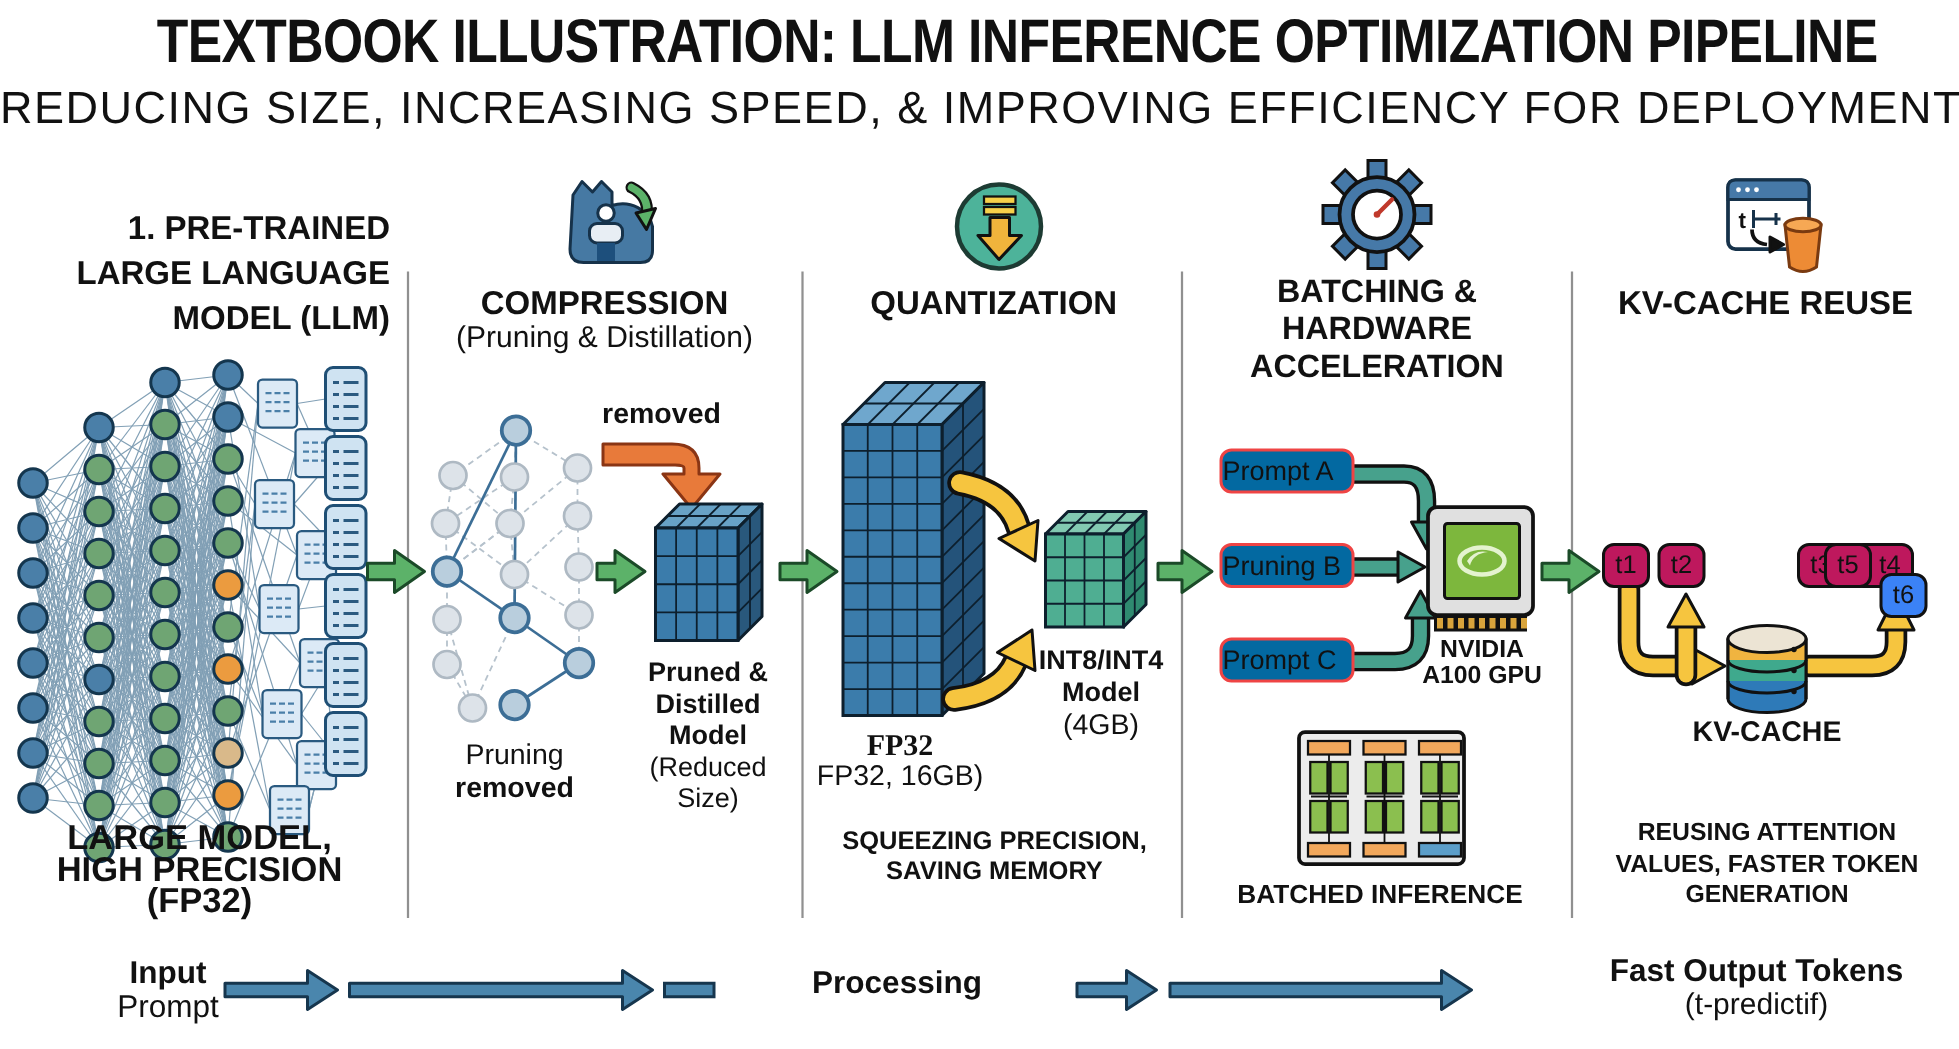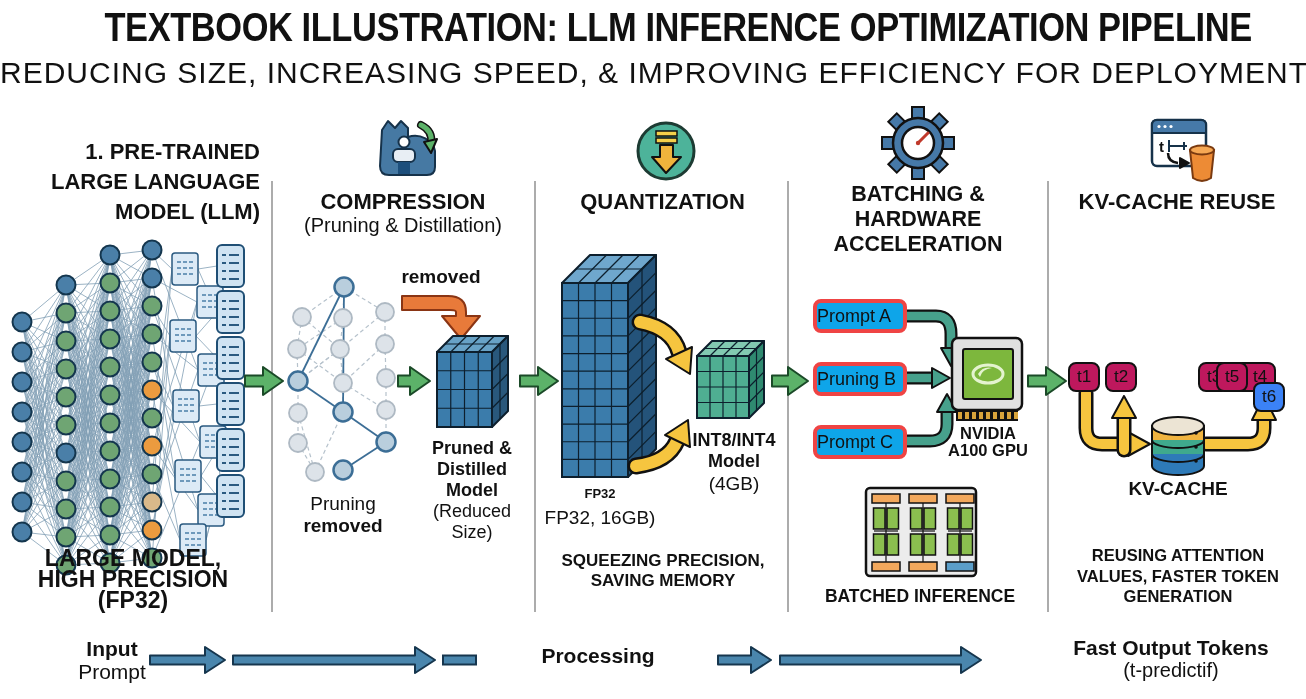--- a/index.html
+++ b/index.html
@@ -4,21 +4,21 @@
 <style>
   html,body{margin:0;padding:0;background:#fff;color:#111;
     font-family:"Liberation Sans","DejaVu Sans",sans-serif;}
   #canvas{position:relative;width:1306px;height:699px;background:#fff;overflow:hidden;}
   .abs{position:absolute;text-align:center;}
   .pre{white-space:pre-line;}
   .b{font-weight:bold;}
   .blk{display:block;white-space:pre-line;}
   svg#art{position:absolute;left:0;top:0;}
   .prompt-box{position:absolute;left:813px;width:86px;height:26px;line-height:26px;
-    background:#0ea5e9;border:4px solid #ef4444;border-radius:8px;font-size:18px;}
+    background:#0369a1;border:2px solid #ef4444;border-radius:8px;font-size:18px;}
   .token{position:absolute;top:362px;width:28px;height:26px;line-height:26px;
     background:#be185d;border:2.5px solid #111;border-radius:8px;font-size:17px;text-align:center;}
   .token-hl{background:#3b82f6;margin-top:20px;}
 </style>
 </head>
 <body>
 
 <div id="canvas">
 
   <svg id="art" width="1306" height="699" viewBox="0 0 1306 699">
@@ -882,21 +882,21 @@
   </div>
   <div class="abs" style="left:418px;top:438px;width:108px;font-size:18px;line-height:21px;">
     <span class="blk b">Pruned &amp;
 Distilled
 Model</span>
     <span class="blk">(Reduced
 Size)</span>
   </div>
 
   <div class="abs b" style="left:540px;top:189px;width:245px;font-size:22px;">QUANTIZATION</div>
-  <div class="abs b" style="left:550px;top:486px;width:100px;font-size:13px;">FP32</div>
+  <div class="abs b" style="left:550px;top:486px;width:100px;font-size:20px;font-family:Liberation Serif, serif;">FP32</div>
   <div class="abs" style="left:535px;top:507px;width:130px;font-size:19px;">FP32, 16GB)</div>
   <div class="abs pre b" style="left:681px;top:430px;width:106px;font-size:18px;line-height:21px;">INT8/INT4
 Model</div>
   <div class="abs" style="left:681px;top:473px;width:106px;font-size:19px;">(4GB)</div>
   <div class="abs pre b" style="left:545px;top:551px;width:236px;font-size:17px;line-height:20px;">SQUEEZING PRECISION,
 SAVING MEMORY</div>
 
   <div class="abs pre b" style="left:793px;top:182px;width:250px;font-size:21.5px;line-height:25px;">BATCHING &amp;
 HARDWARE
 ACCELERATION</div>

